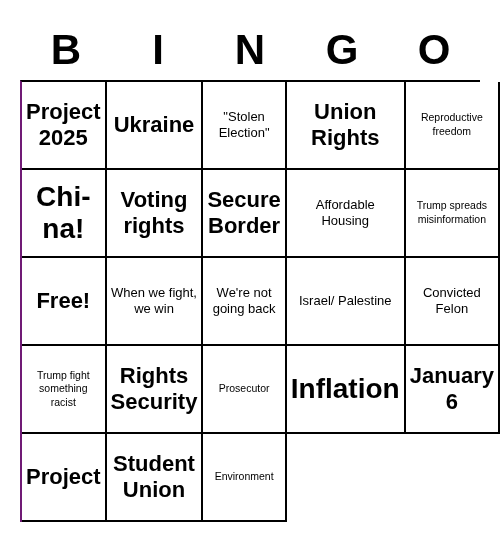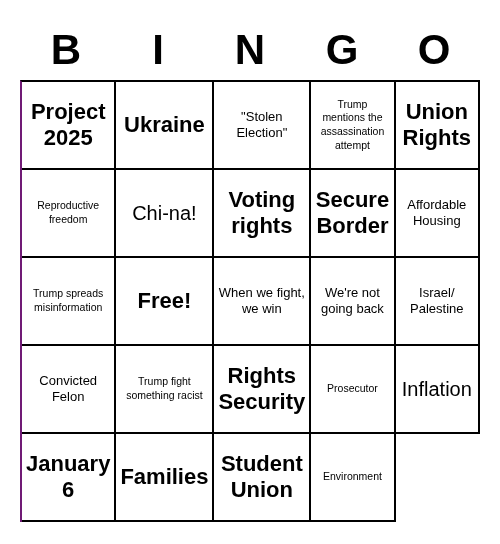--- a/index.html
+++ b/index.html
@@ -46,22 +46,22 @@
     .bingo-cell .cell-text {
       font-size: 13px;
       line-height: 1.2;
     }
     .cell-large {
       font-size: 22px;
       font-weight: bold;
       line-height: 1.2;
     }
     .cell-xlarge {
-      font-size: 20px;
-      font-weight: normal;
+      font-size: 28px;
+      font-weight: bold;
     }
     .cell-free {
       font-size: 22px;
       font-weight: bold;
     }
     .cell-small {
       font-size: 10.5px;
       line-height: 1.3;
     }
   </style>
@@ -78,23 +78,20 @@
     </div>
   <div class="bingo-grid">
   <div class="bingo-cell">
         <span class="cell-large">Project 2025</span>
       </div>
       <div class="bingo-cell">
         <span class="cell-large">Ukraine</span>
       </div>
       <div class="bingo-cell">
         <span class="cell-text">"Stolen Election"</span>
-      </div>
-      <div class="bingo-cell">
-        <span class="cell-small">Trump mentions the assassination attempt</span>
       </div>
       <div class="bingo-cell">
         <span class="cell-large">Union Rights</span>
       </div>
       <div class="bingo-cell">
         <span class="cell-small">Reproductive freedom</span>
       </div>
       <div class="bingo-cell">
         <span class="cell-xlarge">Chi-na!</span>
       </div>
@@ -134,21 +131,21 @@
       <div class="bingo-cell">
         <span class="cell-small">Prosecutor</span>
       </div>
       <div class="bingo-cell">
         <span class="cell-xlarge">Inflation</span>
       </div>
       <div class="bingo-cell">
         <span class="cell-large">January 6</span>
       </div>
       <div class="bingo-cell">
-        <span class="cell-large">Families</span>
+        <span class="cell-large">Project</span>
       </div>
       <div class="bingo-cell">
         <span class="cell-large">Student Union</span>
       </div>
       <div class="bingo-cell">
         <span class="cell-small">Environment</span>
       </div>
     </div>
 </div>
 

